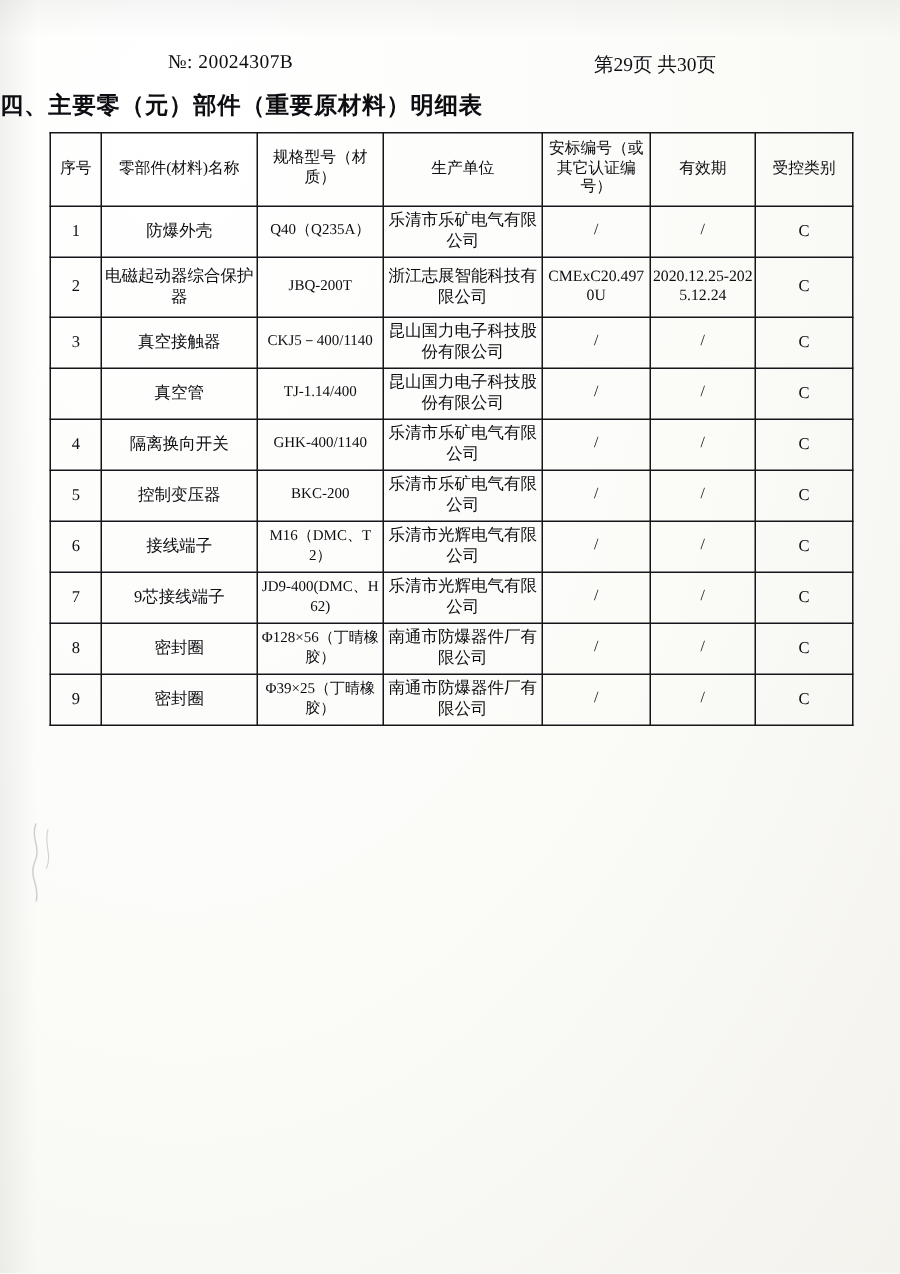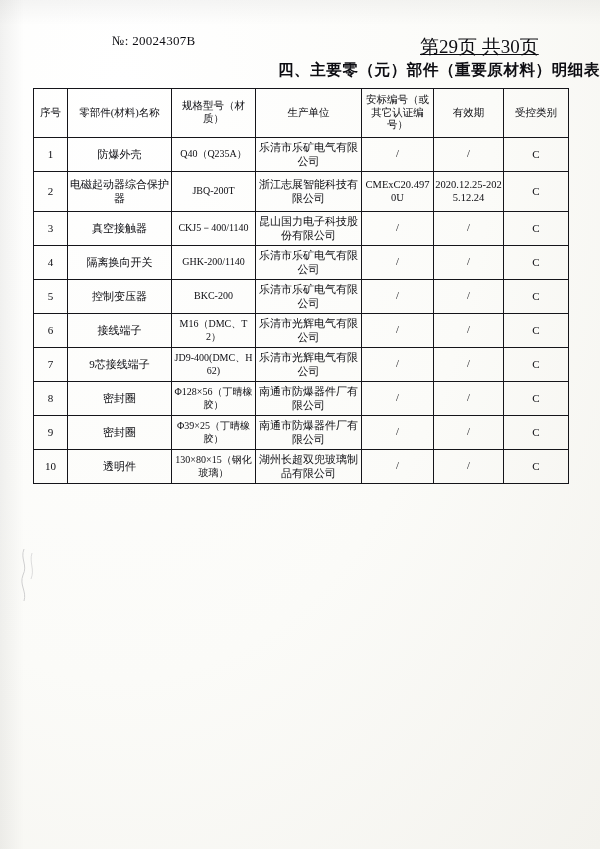--- a/index.html
+++ b/index.html
@@ -42,32 +42,31 @@
   .doc-no {
     position: absolute;
     left: 112px;
     top: 0;
     font-size: 13px;
     letter-spacing: 0.3px;
     white-space: nowrap;
   }
   .page-no {
     position: absolute;
-    left: 420px;
+    left: 396px;
     top: 1px;
-    font-size: 19px;
+    font-size: 13px;
     white-space: nowrap;
-    text-decoration: underline;
   }
   .doc-title {
     position: absolute;
     top: 60px;
     left: 0;
     width: 600px;
-    text-align: right;
+    text-align: left;
     font-size: 15.5px;
     font-weight: bold;
     letter-spacing: 0.6px;
     font-family: "Liberation Serif", "DejaVu Serif", serif;
   }
   table.parts {
     position: absolute;
     top: 88px;
     left: 33px;
     width: 535px;
@@ -171,23 +170,32 @@
       <tr class="r">
         <td class="idx">3</td>
         <td class="name">真空接触器</td>
         <td class="spec">CKJ5－400/1140</td>
         <td class="maker">昆山国力电子科技股份有限公司</td>
         <td class="code">/</td>
         <td class="valid">/</td>
         <td class="ctl">C</td>
       </tr>
       <tr class="r">
+        <td class="idx"></td>
+        <td class="name">真空管</td>
+        <td class="spec">TJ-1.14/400</td>
+        <td class="maker">昆山国力电子科技股份有限公司</td>
+        <td class="code">/</td>
+        <td class="valid">/</td>
+        <td class="ctl">C</td>
+      </tr>
+      <tr class="r">
         <td class="idx">4</td>
         <td class="name">隔离换向开关</td>
-        <td class="spec">GHK-200/1140</td>
+        <td class="spec">GHK-400/1140</td>
         <td class="maker">乐清市乐矿电气有限公司</td>
         <td class="code">/</td>
         <td class="valid">/</td>
         <td class="ctl">C</td>
       </tr>
       <tr class="r">
         <td class="idx">5</td>
         <td class="name">控制变压器</td>
         <td class="spec">BKC-200</td>
         <td class="maker">乐清市乐矿电气有限公司</td>
@@ -224,29 +232,20 @@
       </tr>
       <tr class="r">
         <td class="idx">9</td>
         <td class="name">密封圈</td>
         <td class="spec">Φ39×25（丁晴橡胶）</td>
         <td class="maker">南通市防爆器件厂有限公司</td>
         <td class="code">/</td>
         <td class="valid">/</td>
         <td class="ctl">C</td>
       </tr>
-      <tr class="r">
-        <td class="idx">10</td>
-        <td class="name">透明件</td>
-        <td class="spec">130×80×15（钢化玻璃）</td>
-        <td class="maker">湖州长超双兜玻璃制品有限公司</td>
-        <td class="code">/</td>
-        <td class="valid">/</td>
-        <td class="ctl">C</td>
-      </tr>
     </tbody>
   </table>
 
   <svg class="smudge" viewBox="0 0 26 60">
     <path d="M6 4 C2 14, 10 20, 5 30 C1 40, 9 46, 6 56" stroke="#6a6a72" stroke-width="1" fill="none"></path>
     <path d="M14 8 C11 18, 17 24, 13 34" stroke="#7a7a82" stroke-width="0.8" fill="none"></path>
   </svg>
 
 </div>
 

